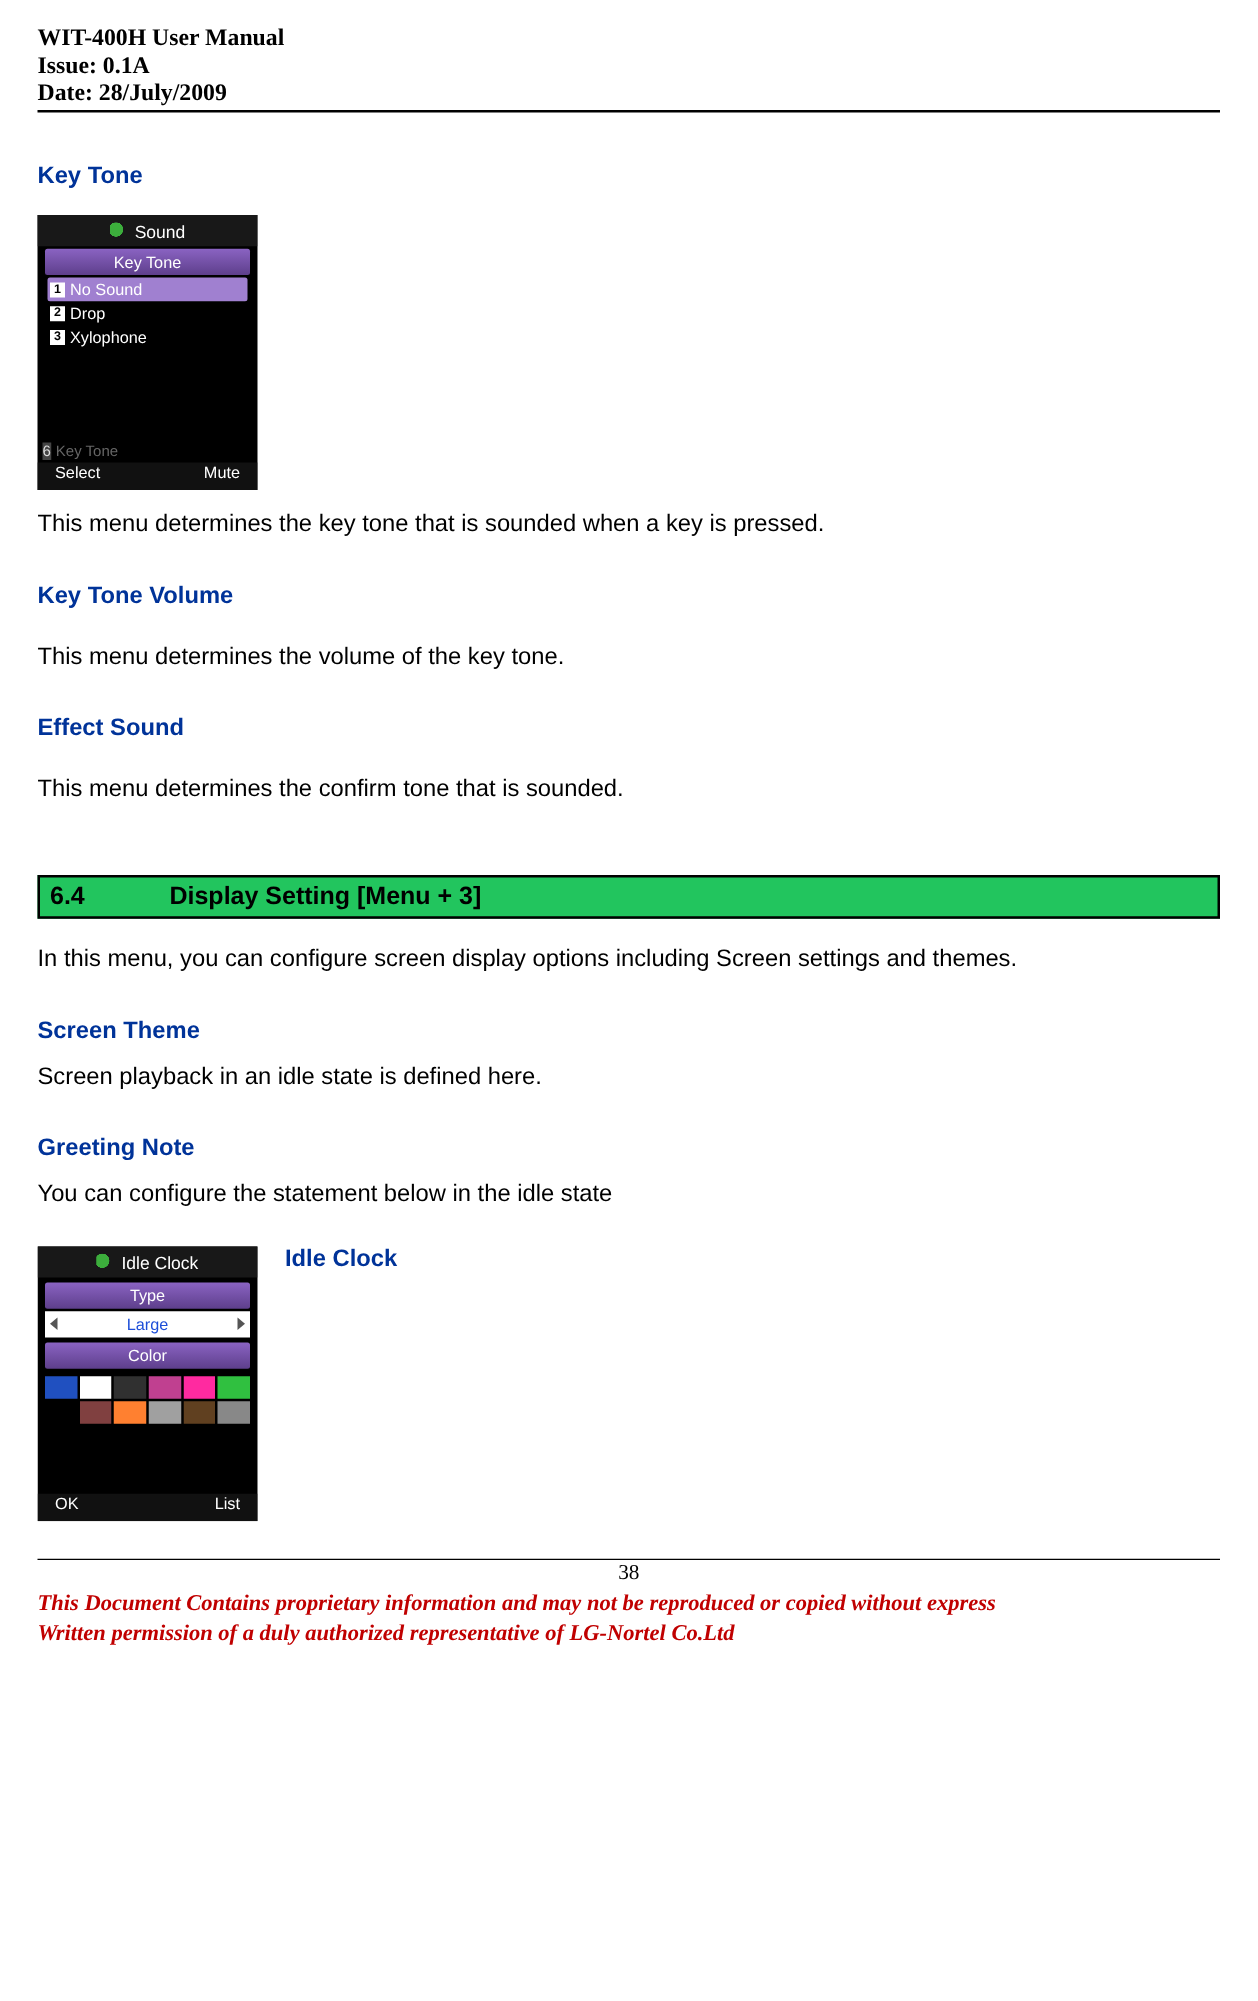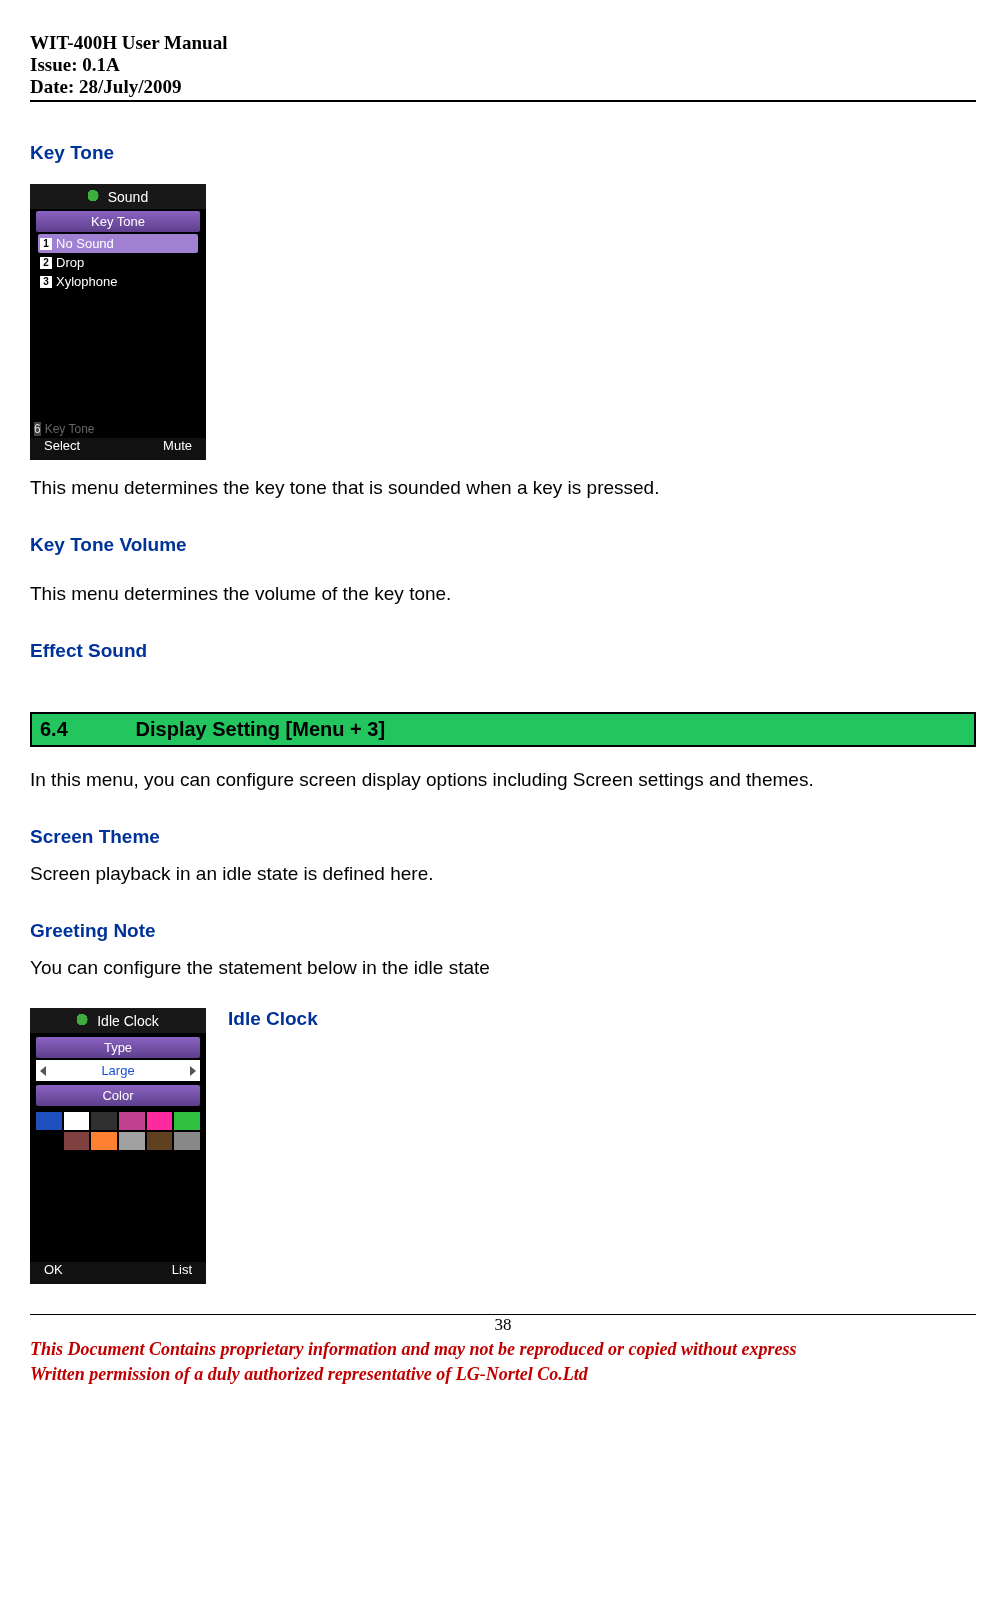--- a/index.html
+++ b/index.html
@@ -3,21 +3,21 @@
 <meta charset="utf-8">
 <style>
   body {
     margin: 0;
     font-family: Arial, Helvetica, sans-serif;
     background: #fff;
     color: #000;
     width: 1006px;
   }
   .page {
-    padding: 32px 30px;
+    padding: 20px 30px;
   }
   .header-block {
     border-bottom: 2px solid #000;
     padding-bottom: 2px;
     margin-bottom: 40px;
   }
   .header-line1 {
     font-family: "Times New Roman", Times, serif;
     font-weight: bold;
     font-size: 19px;
@@ -48,21 +48,21 @@
     background: #22c55e;
     padding: 4px 8px;
     font-weight: bold;
     font-size: 20px;
     margin-top: 50px;
     margin-bottom: 15px;
   }
   .section-bar .num { display:inline-block; width:90px; }
   .phone-screen {
     width: 176px;
-    height: 276px;
+    height: 220px;
     background: #000;
     color: #fff;
     font-family: Arial, sans-serif;
     font-size: 13px;
     position: relative;
     overflow: hidden;
   }
   .phone-title {
     text-align: center;
     padding: 4px 0;
@@ -231,20 +231,21 @@
       <span>Mute</span>
     </div>
   </div>
 
   <div class="body-text" style="margin-top:10px">This menu determines the key tone that is sounded when a key is pressed.</div>
 
   <div class="section-heading">Key Tone Volume</div>
   <div class="body-text">This menu determines the volume of the key tone.</div>
 
   <div class="section-heading">Effect Sound</div>
+  <div class="body-text">This menu determines the confirm tone that is sounded.</div>
 
   <div class="section-bar">
     <span class="num">6.4</span>
     <span>Display Setting [Menu + 3]</span>
   </div>
 
   <div class="body-text">In this menu, you can configure screen display options including Screen settings and themes.</div>
 
   <div class="section-heading">Screen Theme</div>
   <div class="body-text" style="margin-top:-12px">Screen playback in an idle state is defined here.</div>

